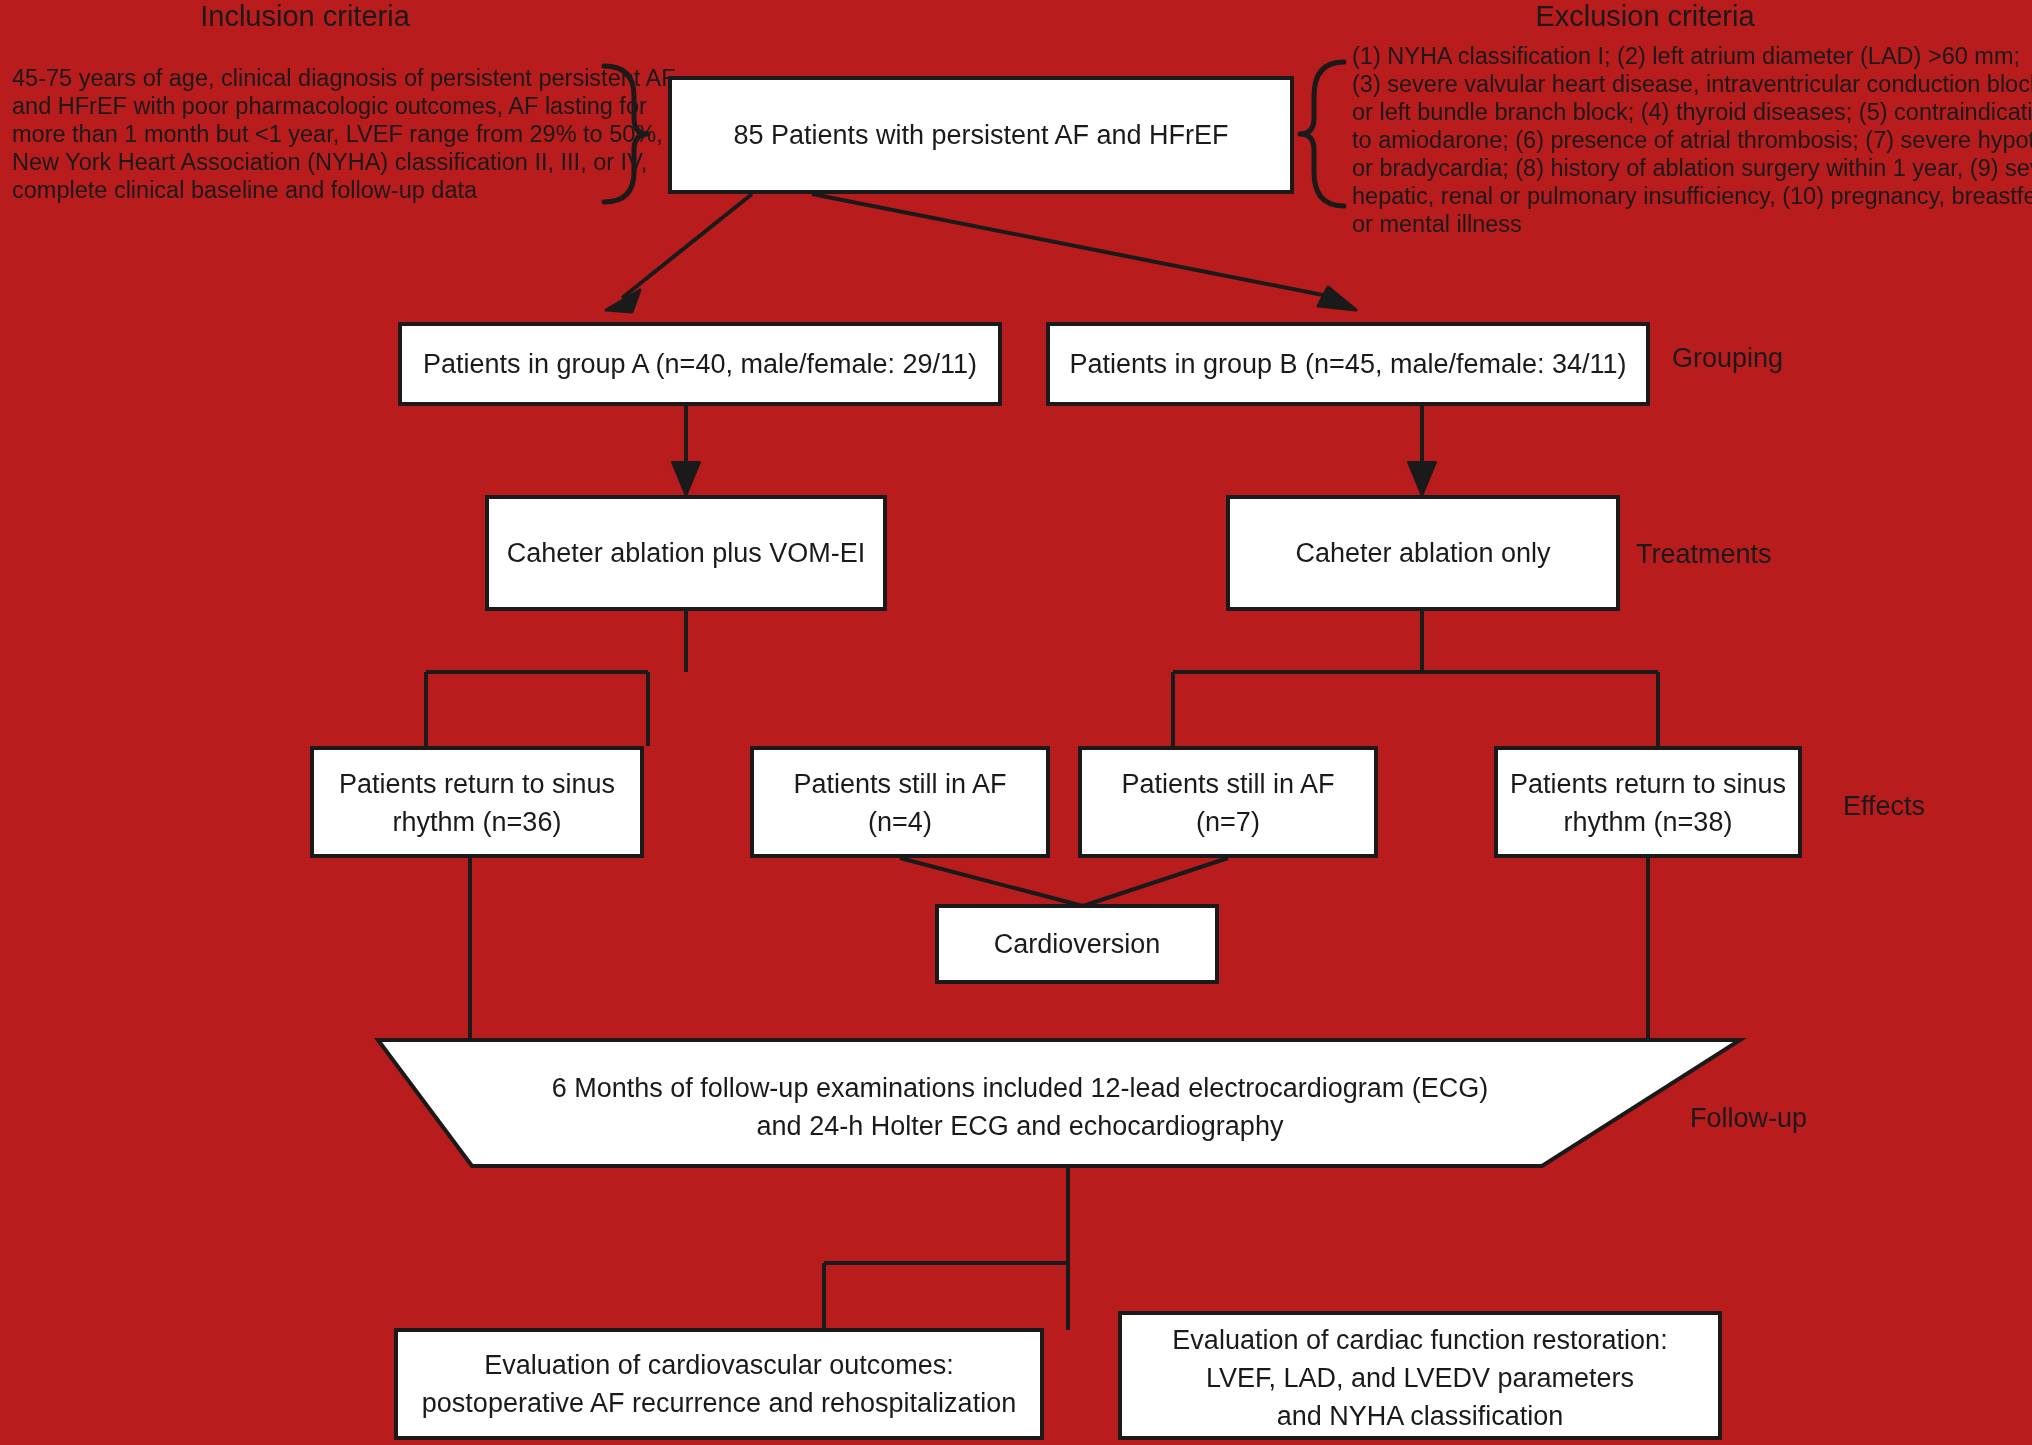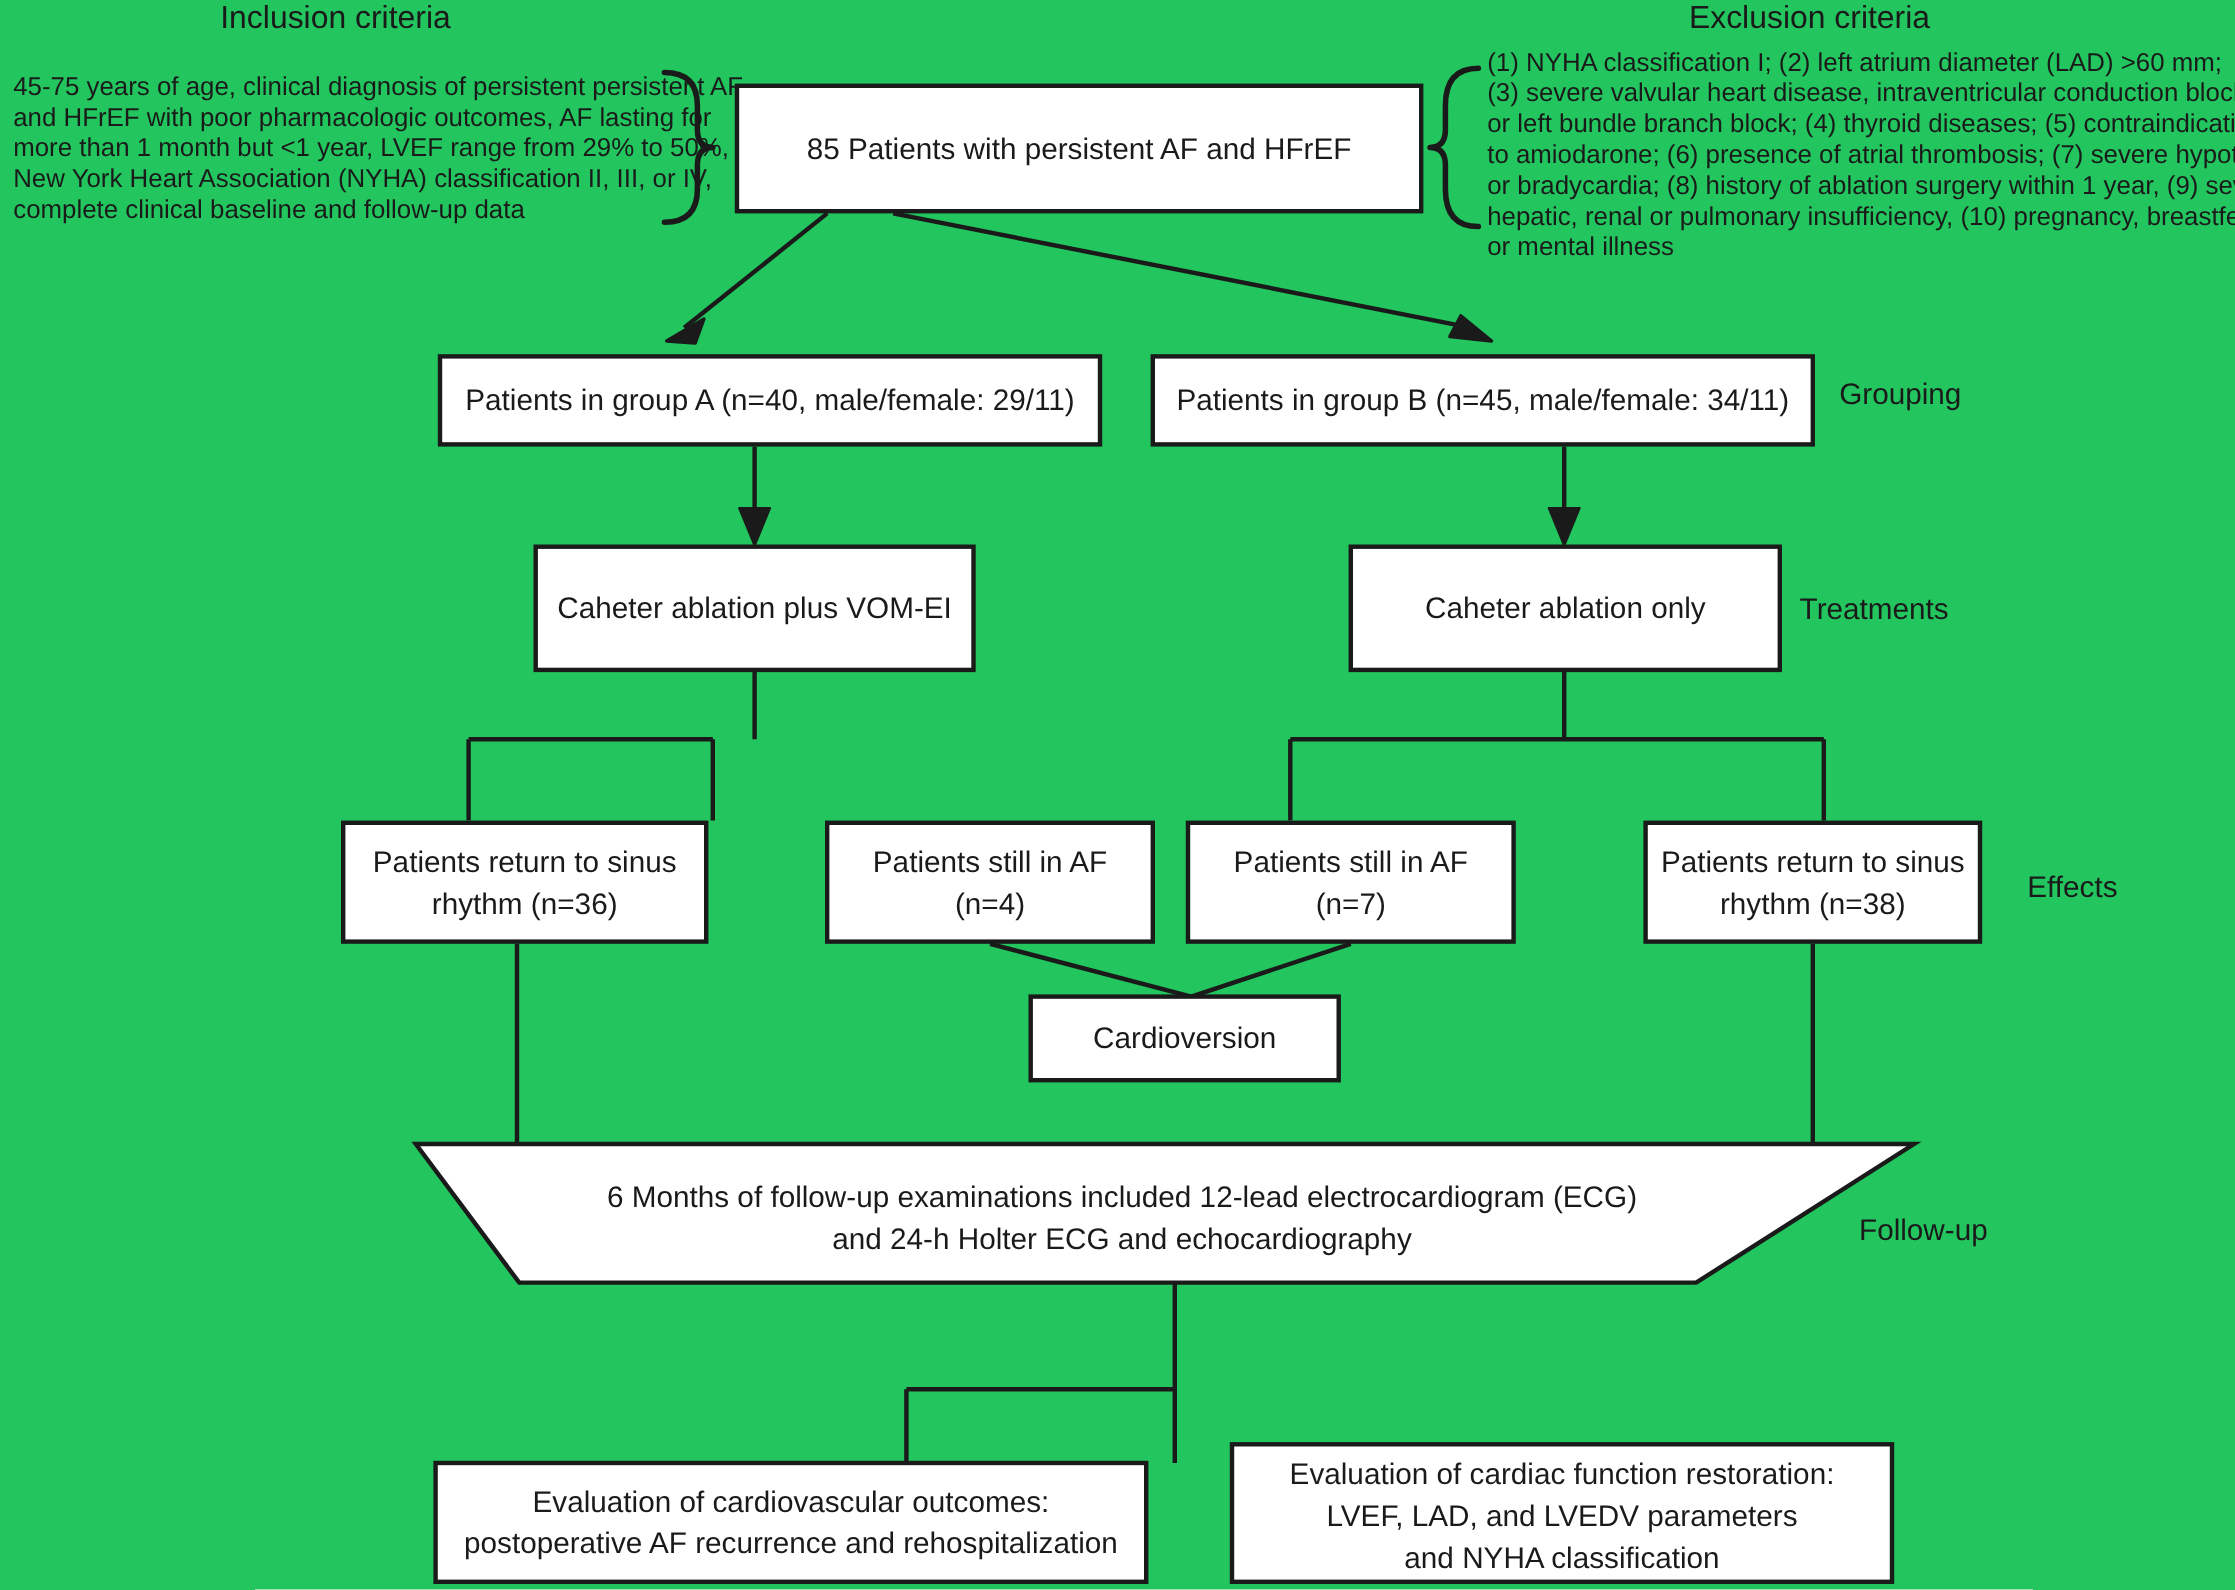--- a/index.html
+++ b/index.html
@@ -11,21 +11,21 @@
     width: 2032px;
     height: 1445px;
     font-family: "Liberation Sans", sans-serif;
     color: #000000;
     overflow: hidden;
   }
   #stage {
     position: relative;
     width: 2032px;
     height: 1445px;
-    background: #22c55e;
+    background: #b91c1c;
   }
   svg#flow {
     position: absolute;
     top: 0;
     left: 0;
     width: 2032px;
     height: 1445px;
   }
   .box-rect {
     fill: #ffffff;

